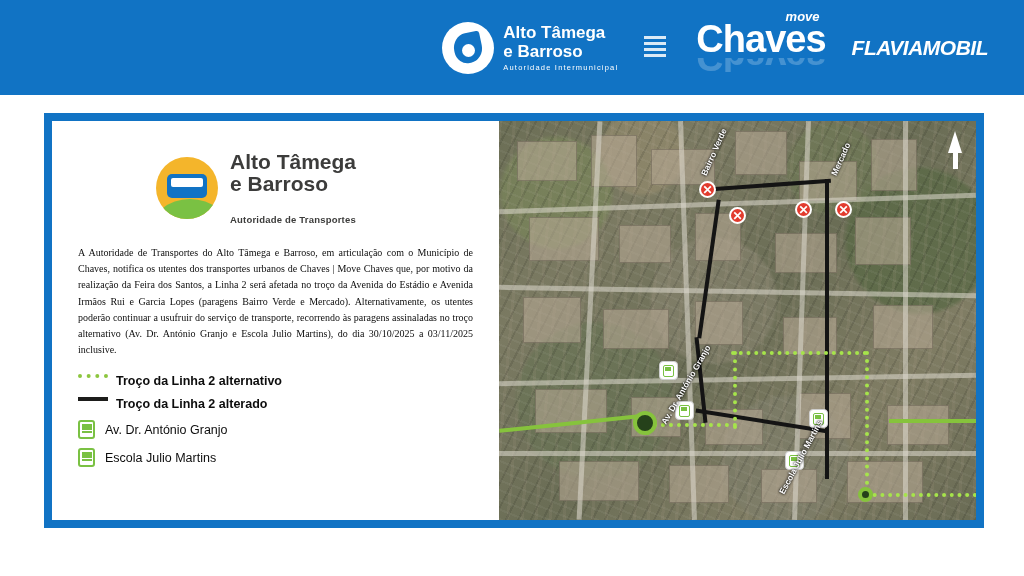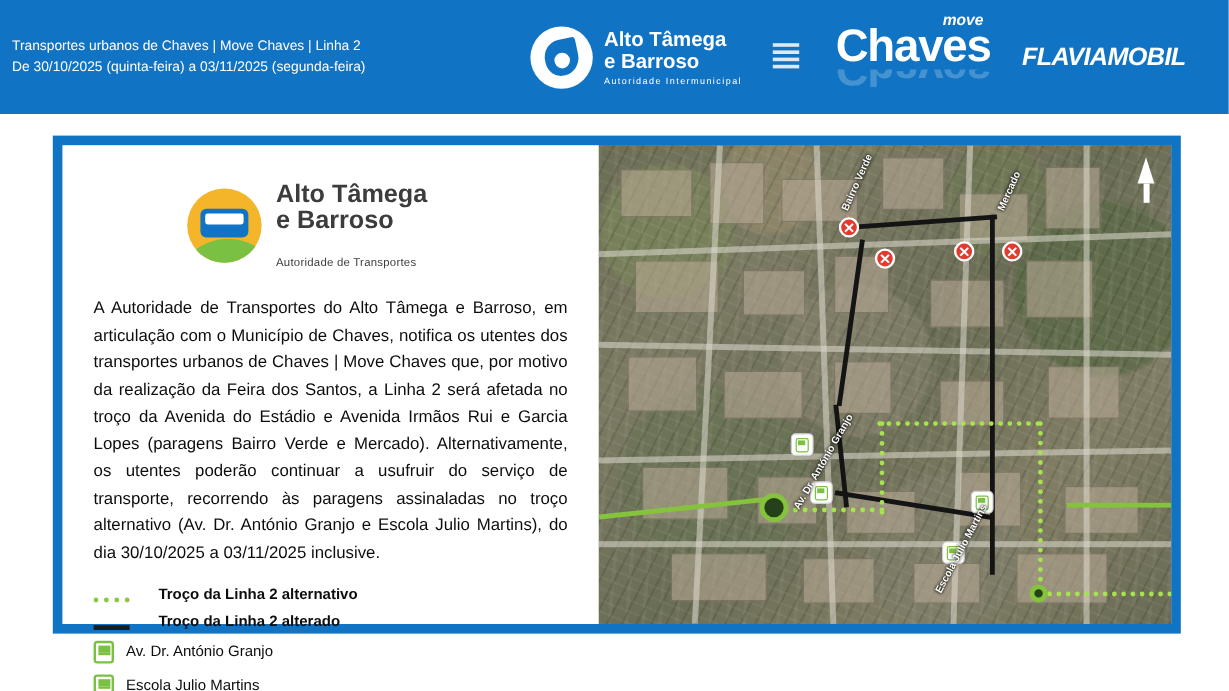--- a/index.html
+++ b/index.html
@@ -133,32 +133,33 @@
   }
   .at-circle .bus:before {
     content: "";
     position: absolute; left: 4px; top: 4px;
     width: 32px; height: 9px;
     background: #ffffff; border-radius: 2px;
   }
   .at-text { line-height: 1.05; }
   .at-text .t1 { font-size: 21px; font-weight: bold; color: #3c3c3b; }
   .at-text .t2 { font-size: 21px; font-weight: bold; color: #3c3c3b; }
-  .at-text .t3 { font-size: 9.5px; color: #3c3c3b; margin-top: 20px; letter-spacing: .2px; }
+  .at-text .t3 { font-size: 9.5px; color: #3c3c3b; margin-top: 20px; letter-spacing: .2px; font-weight: bold; }
 
   .body-text {
     margin-top: 20px;
-    font-size: 14px;
+    font-size: 10px;
     line-height: 1.62;
     color: #0d0d0d;
     text-align: justify;
+    font-family: Liberation Serif, serif;
   }
 
   .legend { margin-top: 16px; }
-  .legend-row { display: flex; align-items: flex-end; gap: 24px; margin-bottom: 9px; }
+  .legend-row { display: flex; align-items: flex-start; gap: 8px; margin-bottom: 9px; }
   .dashline { width: 30px; height: 0; border-top: 4px dotted #8dc63f; }
   .solidline { width: 30px; height: 4px; background: #1d1d1b; }
   .legend-label { font-size: 12.5px; font-weight: bold; color: #0d0d0d; }
 
   .stops-title { font-size: 13px; font-weight: bold; color: #0d0d0d; margin: 12px 0 10px 0; }
   .stop-row { display: flex; align-items: center; gap: 10px; margin-bottom: 9px; }
   .stop-label { font-size: 12.5px; color: #0d0d0d; }
   .bus-ico {
     width: 17px; height: 19px;
     border: 2px solid #7ac143;
@@ -290,24 +291,20 @@
     margin: 0 auto;
   }
   .compass .stem {
     width: 5px; height: 16px; background: #ffffff; margin: 0 auto;
   }
 </style>
 </head>
 <body>
 
 <div class="header">
-  <div class="aviso-lines">
-    <div>Transportes urbanos de Chaves | Move Chaves | Linha 2</div>
-    <div>De 30/10/2025 (quinta-feira) a 03/11/2025 (segunda-feira)</div>
-  </div>
 
   <div class="hdr-logos">
     <div class="atb-logo">
       <div class="atb-mark"></div>
       <div class="atb-text">
         <div class="l1">Alto Tâmega</div>
         <div class="l2">e Barroso</div>
         <div class="l3">Autoridade Intermunicipal</div>
       </div>
     </div>

